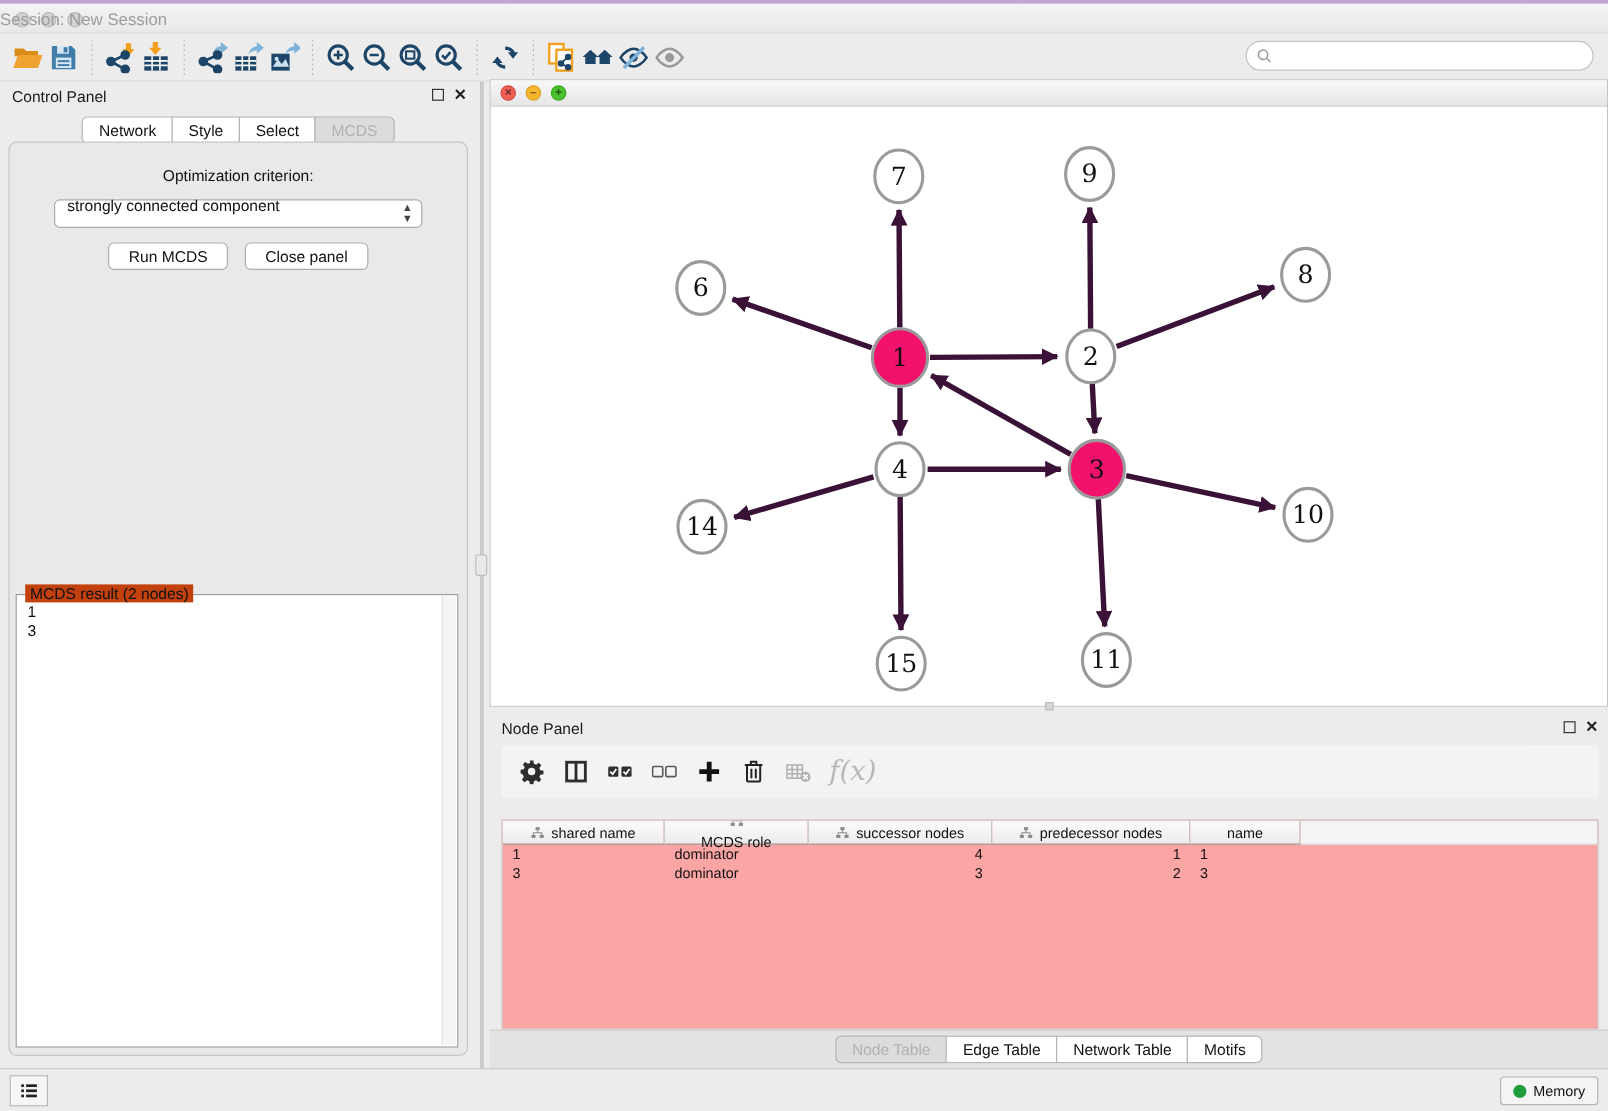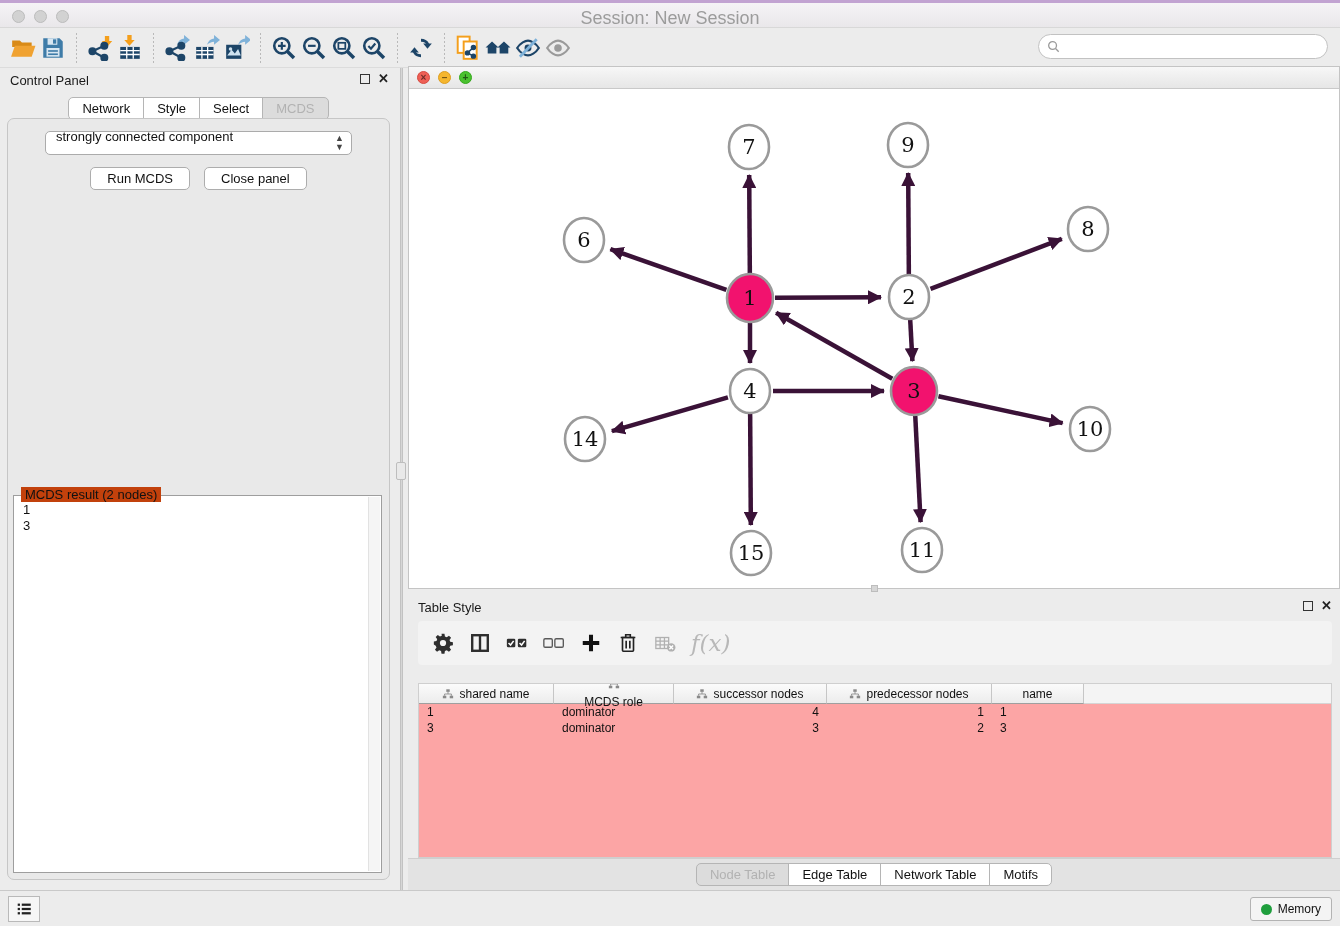--- a/index.html
+++ b/index.html
@@ -7,22 +7,22 @@
   body { font-family:"Liberation Sans", sans-serif; background:#ececec; overflow:hidden; }
   .app { position:relative; width:1340px; height:926px; background:#ececec; }
 
   
   .titlebar { position:absolute; left:0; top:0; width:1340px; height:28px;
     background:linear-gradient(#f5f3f6,#e9e7ea); border-top:3px solid #c2a3d2;
     border-bottom:1px solid #d8d8d8; }
   .traffic-inactive { position:absolute; top:7px; left:12px; display:flex; gap:9px; }
   .traffic-inactive i { width:13px; height:13px; border-radius:50%;
     background:#d2d2d2; border:1px solid #bcbcbc; display:block; }
-  .titlebar .win-title { position:absolute; left:0; right:0; top:5px; text-align:center;
-    font-size:18px; color:#9c9c9c; }
+  .titlebar .win-title { position:absolute; left:0; right:0; top:5px; 
+    font-size:14px; color:#9c9c9c; }
 
   
   .toolbar { position:absolute; left:0; top:28px; width:1340px; height:40px;
     background:#ececec; border-bottom:1px solid #dcdcdc; display:flex; align-items:center; }
   .tb-icon { width:30px; height:30px; display:flex; align-items:center; justify-content:center; }
   .tb-icon svg { width:26px; height:26px; }
   .tb-sep { width:1px; height:30px; margin:0 8px;
     background-image:linear-gradient(#b9b9b9 40%, transparent 40%); background-size:1px 4px; }
   .searchbox { position:absolute; right:12px; top:6px; width:290px; height:25px;
     background:#fff; border:1px solid #c2c2c2; border-radius:13px; display:flex; align-items:center;
@@ -289,20 +289,21 @@
         <span class="close-x">✕</span>
       </span>
     </div>
     <div class="cp-tabs" id="cp-tabs">
         <span class="tabbtn tabbtn-first" style="">Network</span>
         <span class="tabbtn" style="">Style</span>
         <span class="tabbtn" style="">Select</span>
         <span class="tabbtn tabbtn-last tabbtn-active" style="">MCDS</span>
       </div>
     <div class="cp-content">
+      <div class="opt-label">Optimization criterion:</div>
       <div class="dropdown">
         <span>strongly connected component</span>
         <span class="dd-stepper">
           <span>▲</span>
             <span>▼</span>
         </span>
       </div>
       <div class="cp-buttons">
         <button class="cp-btn">Run MCDS</button>
         <button class="cp-btn">Close panel</button>
@@ -373,21 +374,21 @@
           <text x="342" y="471" text-anchor="middle" font-size="21" font-family="&quot;DejaVu Serif&quot;, serif" fill="#111111">15</text>
           <ellipse cx="513" cy="461" rx="20" ry="22" fill="#ffffff" stroke="#9a9a9a" stroke-width="2.6"></ellipse>
           <text x="513" y="468" text-anchor="middle" font-size="21" font-family="&quot;DejaVu Serif&quot;, serif" fill="#111111">11</text>
         </svg>
     </div>
     <div class="net-handle"></div>
   </div>
 
   <div class="table-panel">
     <div class="panel-head">
-      <span class="p-title">Table Style</span>
+      <span class="p-title">Node Panel</span>
       <span class="p-icons">
         <i class="float-box"></i>
         <span class="close-x">✕</span>
       </span>
     </div>
     <div class="tp-toolbar" id="tp-toolbar">
         <span class="tp-icon">
           <svg viewBox="0 0 24 24">
             <path fill="#2e2e2e" d="M10.4 2h3.2l.5 2.9 2 .8 2.4-1.7 2.3 2.3-1.7 2.4.8 2 2.9.5v3.2l-2.9.5-.8 2 1.7 2.4-2.3 2.3-2.4-1.7-2 .8-.5 2.9h-3.2l-.5-2.9-2-.8-2.4 1.7-2.3-2.3 1.7-2.4-.8-2L2 13.6v-3.2l2.9-.5.8-2L4 5.5l2.3-2.3 2.4 1.7 2-.8z"></path>
             <circle cx="12" cy="12" r="3.4" fill="#f3f3f3"></circle>

